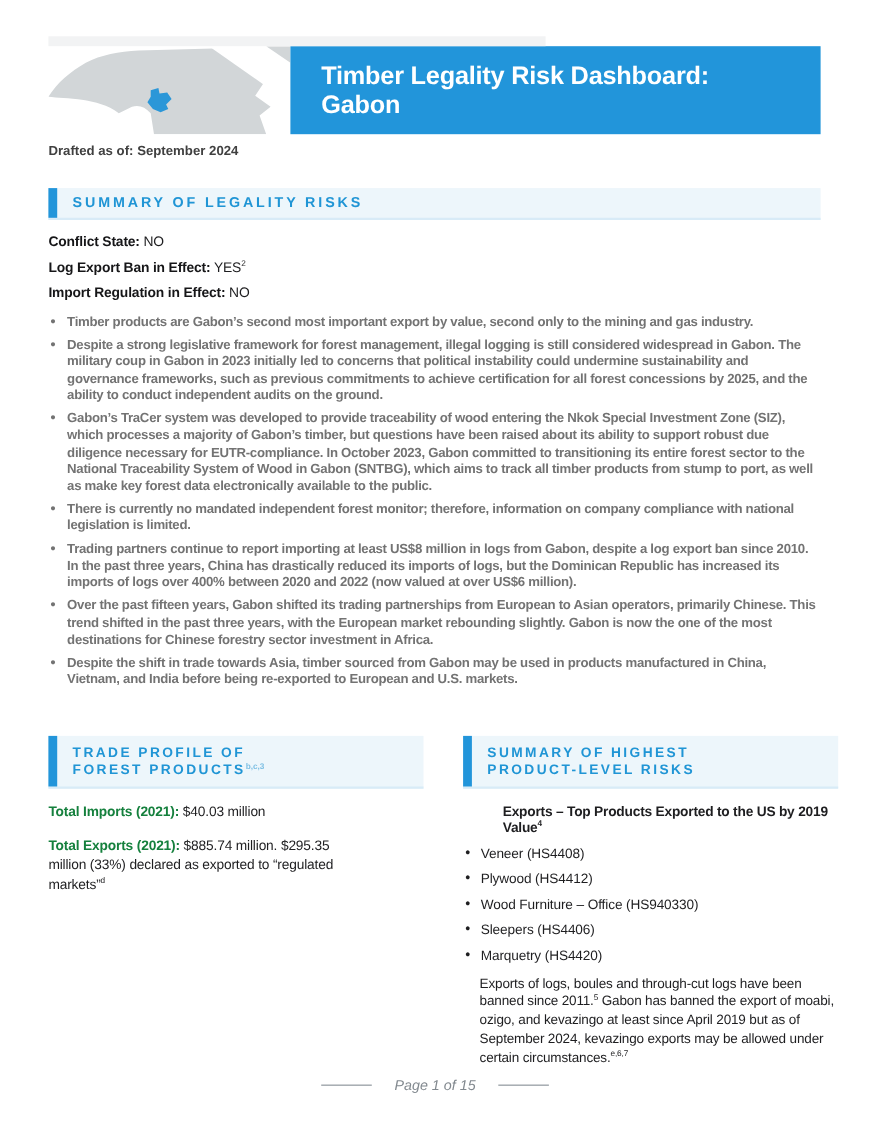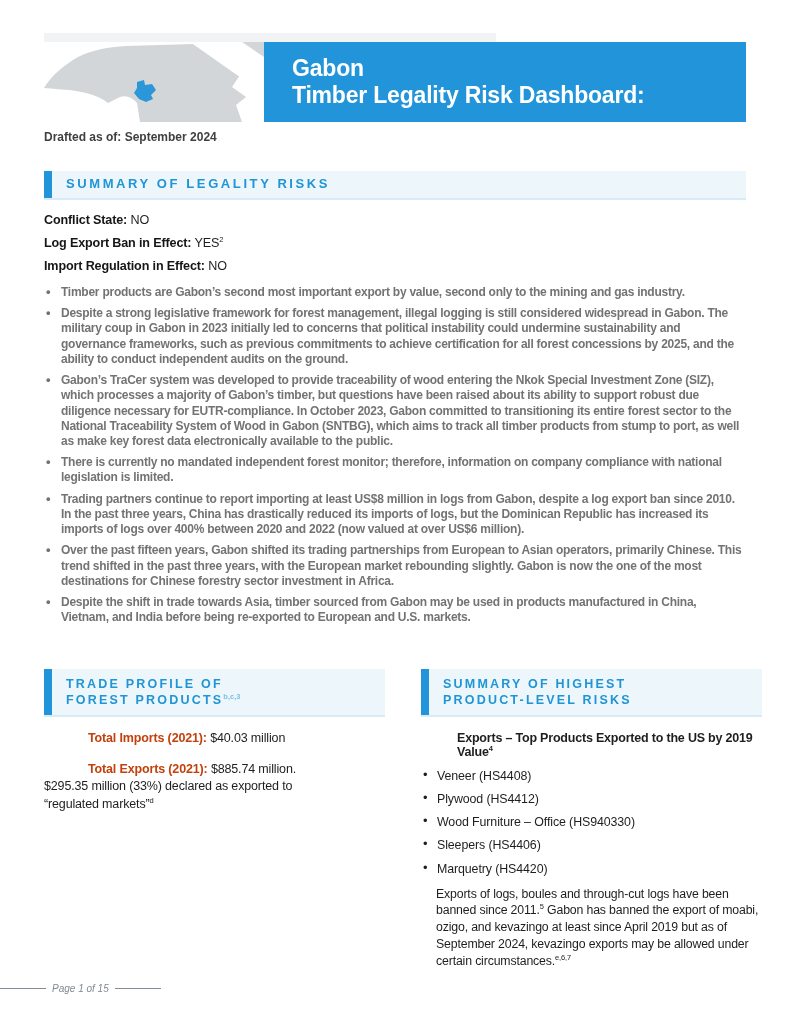--- a/index.html
+++ b/index.html
@@ -29,29 +29,29 @@
   sup{font-size:7.5px;vertical-align:super;line-height:0;}
   
   .bullets{list-style:none;margin:12px 0 0 0;padding:0;}
   .bullets li{position:relative;padding-left:17px;font-weight:bold;font-size:12px;line-height:1.27;
     letter-spacing:-0.25px;margin:0 0 6px 0;color:#737373;}
   .bullets li::before{content:"\2022";position:absolute;left:2px;top:-1px;font-size:13px;}
   
   .cols{display:flex;gap:36px;margin-top:16px;}
   .col{width:341px;flex:none;}
   .kv{font-size:12.5px;line-height:1.4;letter-spacing:-0.15px;margin-top:13px;width:264px;}
-  .kv b{color:#c2410c;margin-left:44px;}
+  .kv b{color:#15803d;}
   .col-right .subhead{font-size:12.5px;font-weight:bold;letter-spacing:-0.2px;margin-top:14px;padding-left:36px;}
   .plist{list-style:none;margin:9px 0 0 0;padding:0;}
   .plist li{position:relative;padding-left:16px;font-size:12.4px;line-height:1.3;letter-spacing:-0.1px;margin:0 0 7px 0;}
   .plist li::before{content:"\2022";position:absolute;left:2px;top:-1px;font-size:13px;}
   .col-para{font-size:12.3px;line-height:1.36;letter-spacing:-0.15px;margin-top:9px;margin-left:15px;}
   
-  .footer{position:absolute;left:0;right:0;bottom:30px;display:flex;align-items:center;gap:6px;
-    color:#82898f;font-size:10px;font-style:italic;}
+  .footer{position:absolute;left:0;right:0;bottom:30px;display:flex;justify-content:center;align-items:center;gap:21px;
+    color:#82898f;font-size:13px;font-style:italic;}
   .footer .dash{width:46px;border-top:1.4px solid #858d94;}
 </style>
 </head>
 <body>
 
 <div class="page">
   <div class="content">
     <div class="top-fade"></div>
 
     <div class="header-row">
@@ -59,22 +59,22 @@
         <svg viewBox="0 0 220 80" preserveAspectRatio="none">
           <rect x="0" y="0" width="220" height="80" fill="#ffffff"></rect>
           <path fill="#d2d6d8" d="M0,46 C8,33 20,23 34,15 C48,8 64,5 82,4 L150,2 L196,33 L188,45 L202,55 L192,63 L198,80 L96,80 L93,61 C88,55 82,53 76,55 L64,61 C54,53 42,51 32,49 C18,47 8,47 0,46 Z"></path>
           <path fill="#ffffff" d="M146,0 L220,0 L220,45 L210,45 Z"></path>
           <path fill="#d2d6d8" d="M198,0 L220,0 L220,15 Z"></path>
           <circle cx="137" cy="75" r="1.4" fill="#d2d6d8"></circle>
           <path fill="#2b97d8" d="M93,40 L100,38 L101,43 L108,42 L112,48 L107,53 L109,57 L102,60 L95,57 L90,51 L93,46 Z"></path>
         </svg>
       </div>
       <div class="banner">
+        <div>Timber Legality Risk Dashboard:</div>
         <div>Gabon</div>
-        <div>Timber Legality Risk Dashboard:</div>
       </div>
     </div>
 
     <div class="drafted">Drafted as of: September 2024</div>
 
     <div class="sec-head">
       <div class="sec-bar"></div>
       <div class="sec-title">SUMMARY OF LEGALITY RISKS</div>
     </div>
 

